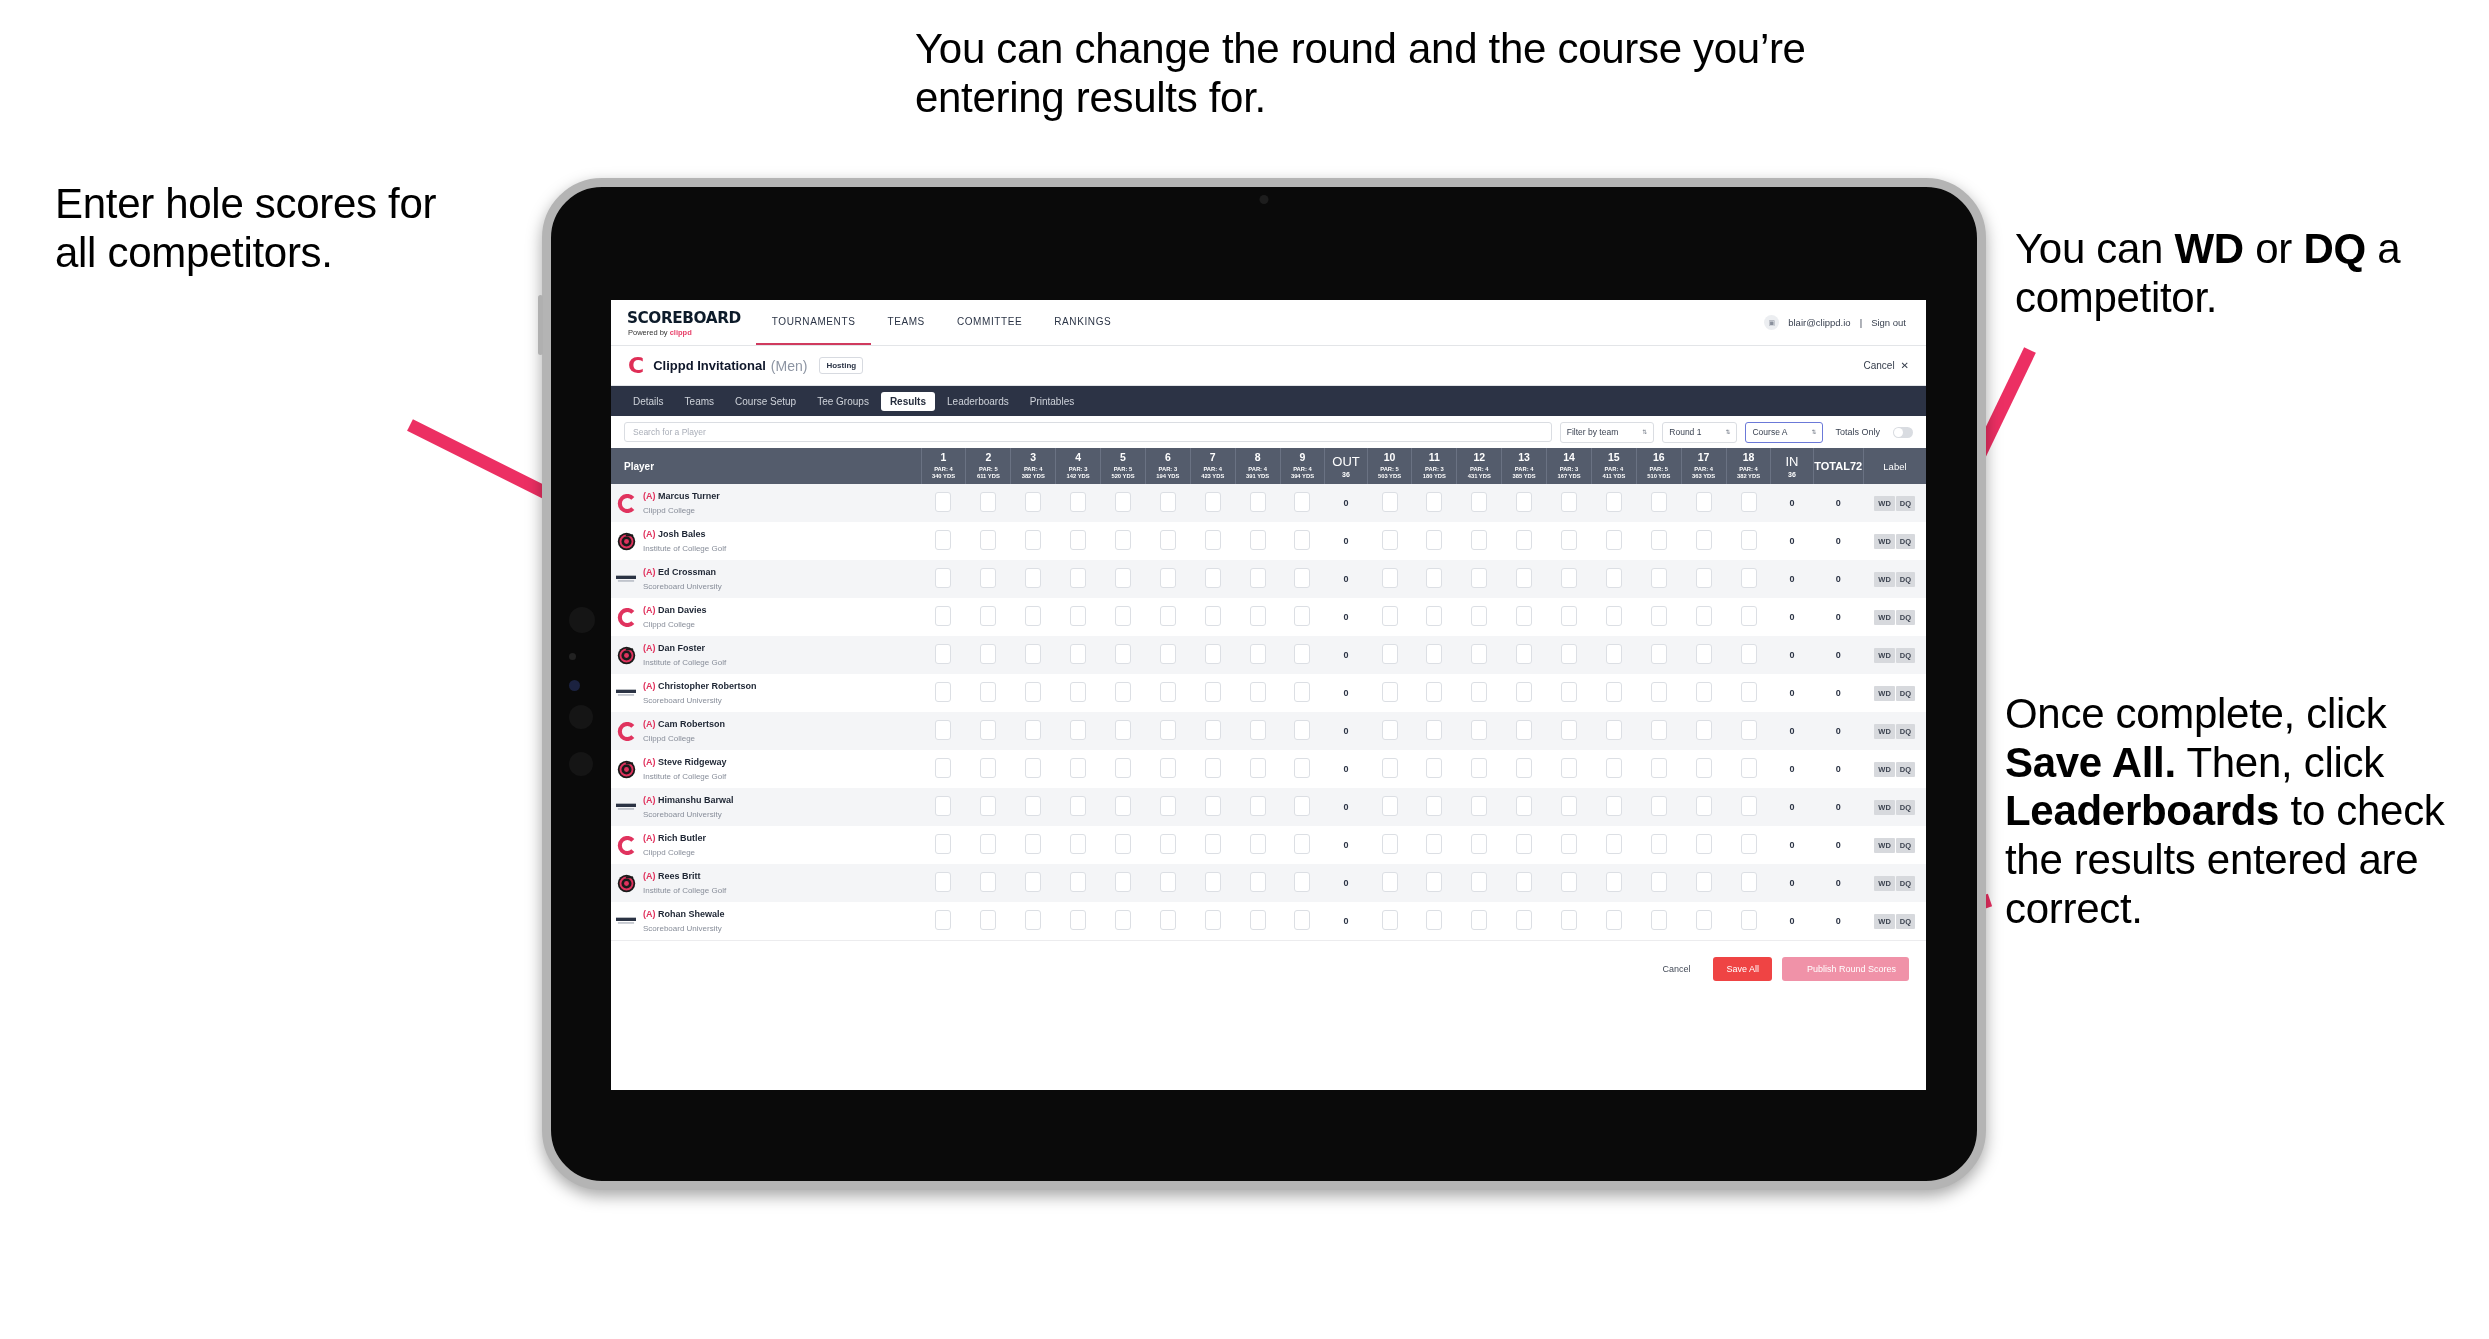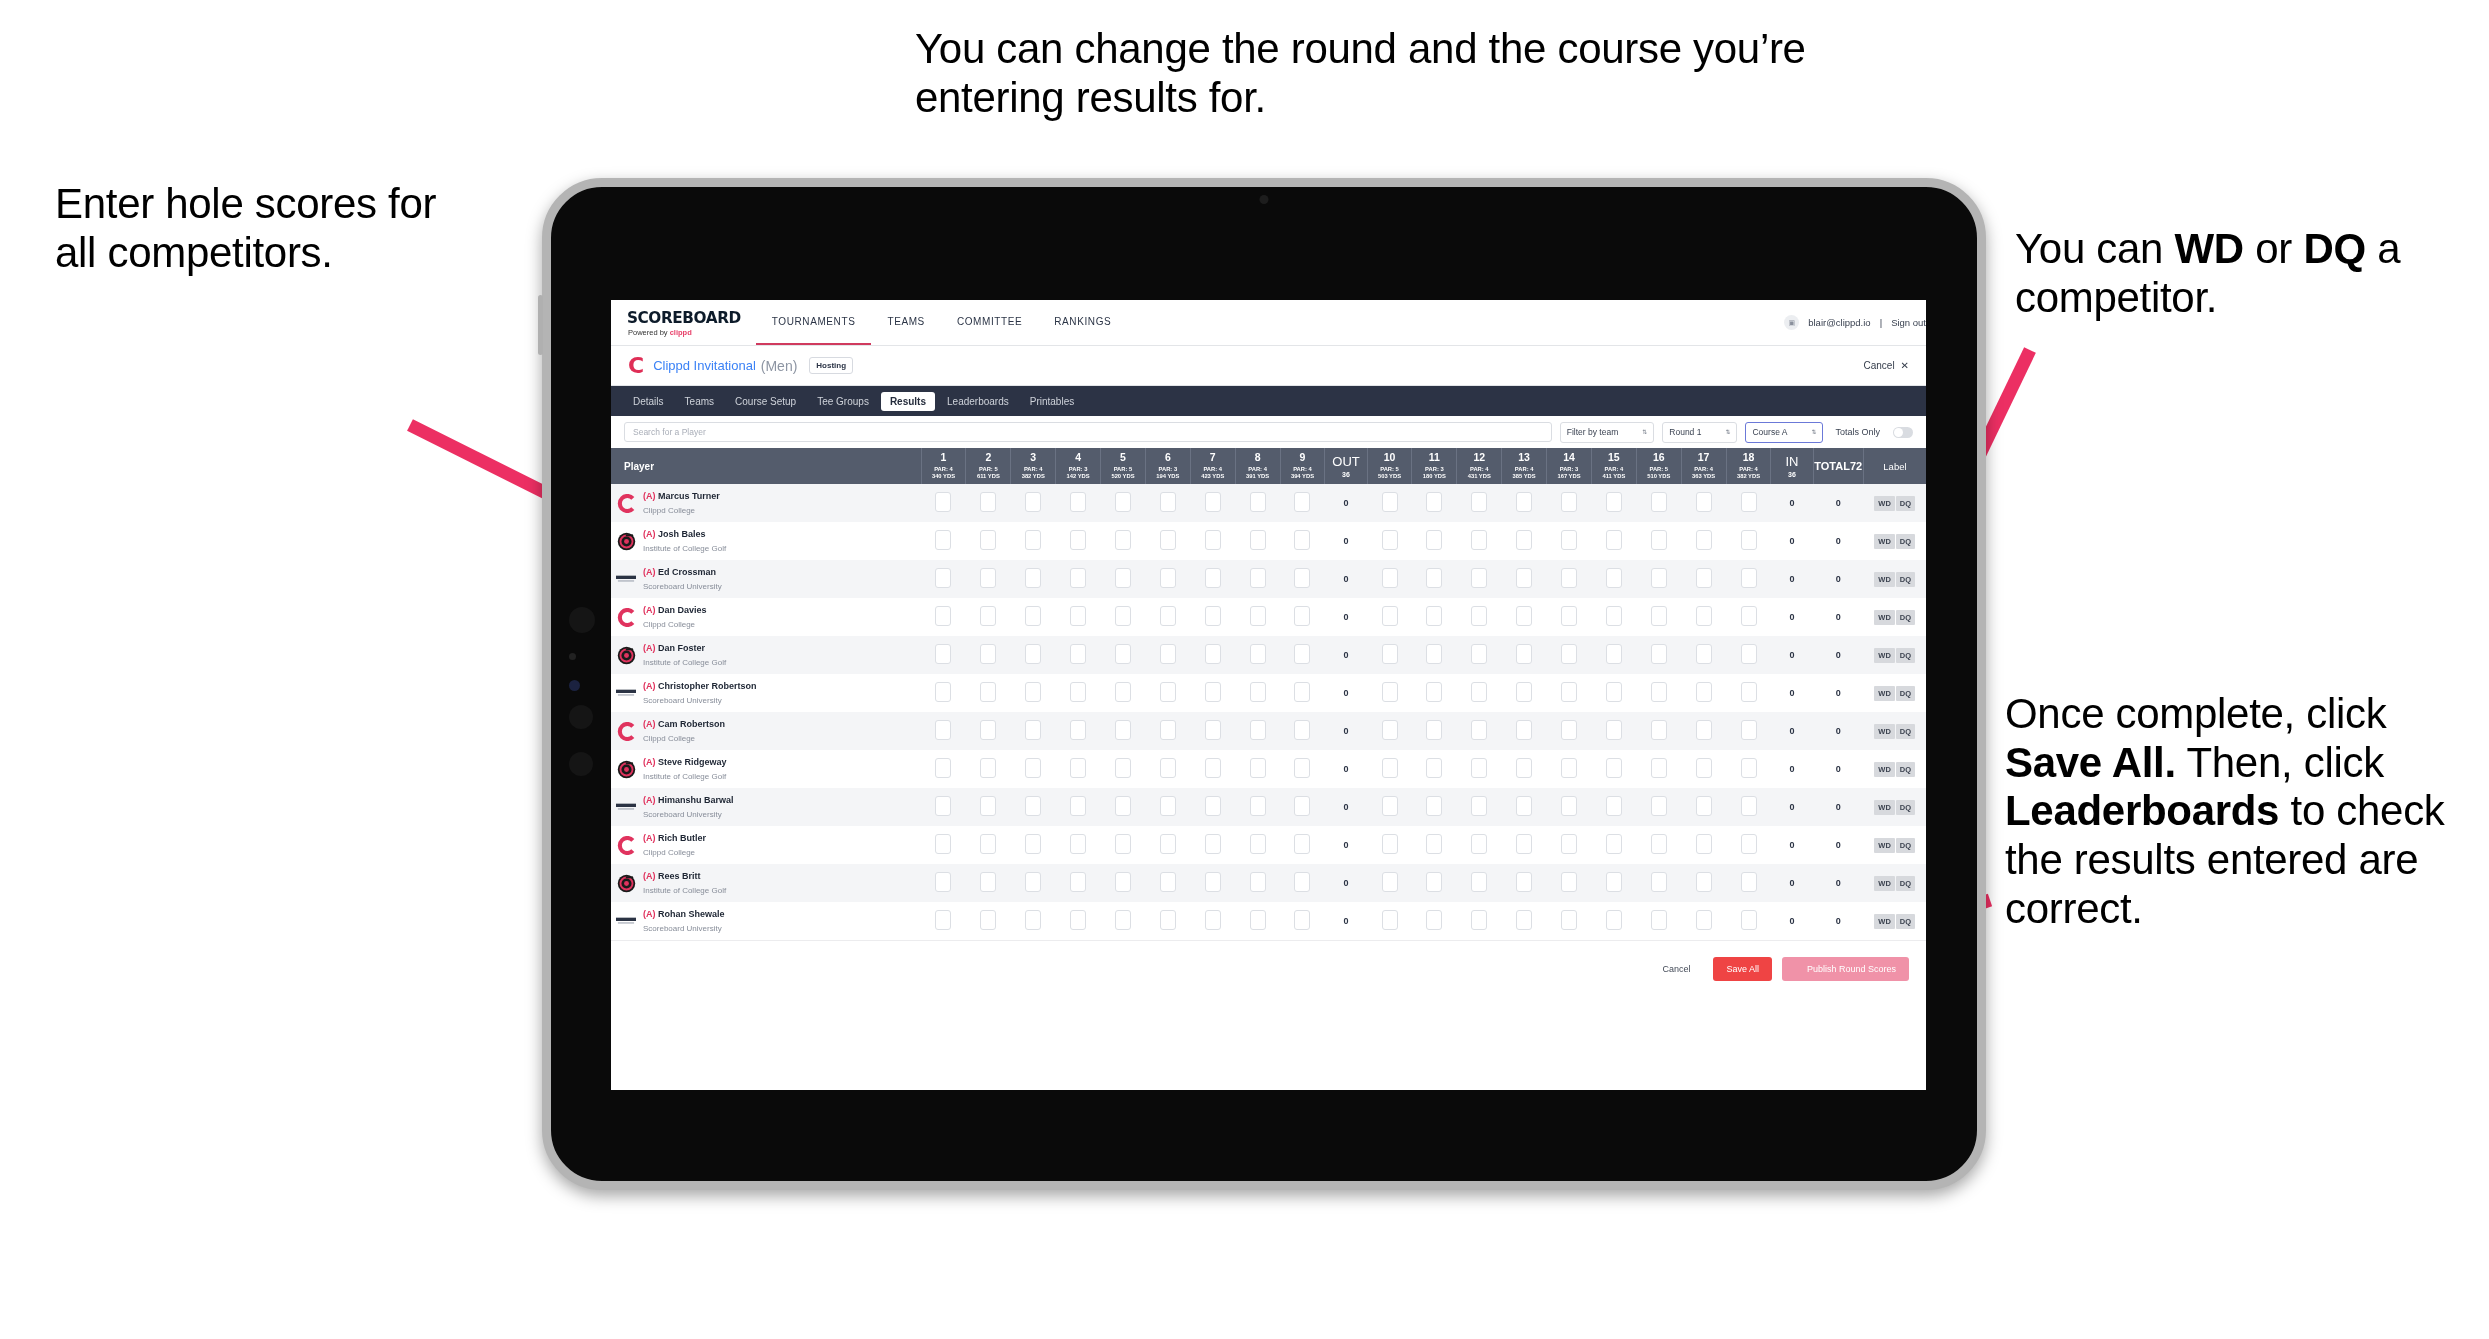--- a/index.html
+++ b/index.html
@@ -69,30 +69,30 @@
   .logo-wrap{ display:flex; flex-direction:column; justify-content:center; padding:0 16px 0 17px; }
   .logo-main{ font-family:"DejaVu Sans", sans-serif; font-weight:bold; font-size:15px;
               letter-spacing:-0.4px; color:#0d1b2a; transform:scaleX(1.02); }
   .logo-sub{ font-size:7.5px; color:#333; margin-top:1px; }
   .logo-sub i{ color:#e8416a; font-style:normal; font-weight:bold; }
   .topnav{ display:flex; align-items:stretch; }
   .topnav a{ display:flex; align-items:center; padding:0 16px; font-size:10px;
              letter-spacing:.6px; color:#2b3446; text-decoration:none; font-weight:500;
              border-bottom:2.5px solid transparent; }
   .topnav a.active{ border-bottom-color:#d03a5e; }
-  .topright{ margin-left:auto; display:flex; align-items:center; padding-right:0; gap:9px; font-size:9.5px; color:#3a4251; }
+  .topright{ margin-left:auto; display:flex; align-items:center; padding-right:20px; gap:9px; font-size:9.5px; color:#3a4251; }
   .ava{ width:15px;height:15px;border-radius:50%;background:#eceef1;display:flex;align-items:center;
         justify-content:center;font-size:7px;color:#8a909c; }
   .topright a{ color:#3a4251; text-decoration:none; }
 
   
   .tbar{ height:40px; background:#fff; display:flex; align-items:center; padding:0 17px;
          border-bottom:1px solid #e3e5e8; }
   .cmark{ font-family:"DejaVu Sans",sans-serif; font-weight:bold; font-size:22px; color:#e0days; color:#df2e56; line-height:1; margin-right:9px; }
-  .tname{ font-size:13px; color:#3b82f6; font-weight:400; }
+  .tname{ font-size:13px; color:#0f172a; font-weight:700; }
   .tgender{ font-size:14px; color:#8d95a3; margin-left:5px; }
   .hosting{ margin-left:12px; font-size:8px; font-weight:bold; color:#2b3446;
             border:1px solid #d7dae0; border-radius:3px; padding:3px 6px; }
   .cancel{ margin-left:auto; font-size:10px; color:#353d4b; display:flex; align-items:center; gap:6px; }
 
   
   .subnav{ height:30px; background:#2c3345; display:flex; align-items:center; padding:0 13px; gap:3px; }
   .subnav span{ font-size:10px; color:#cfd3da; padding:4px 9px; border-radius:3px; }
   .subnav span.active{ background:#fff; color:#252c3c; font-weight:600; }
 

